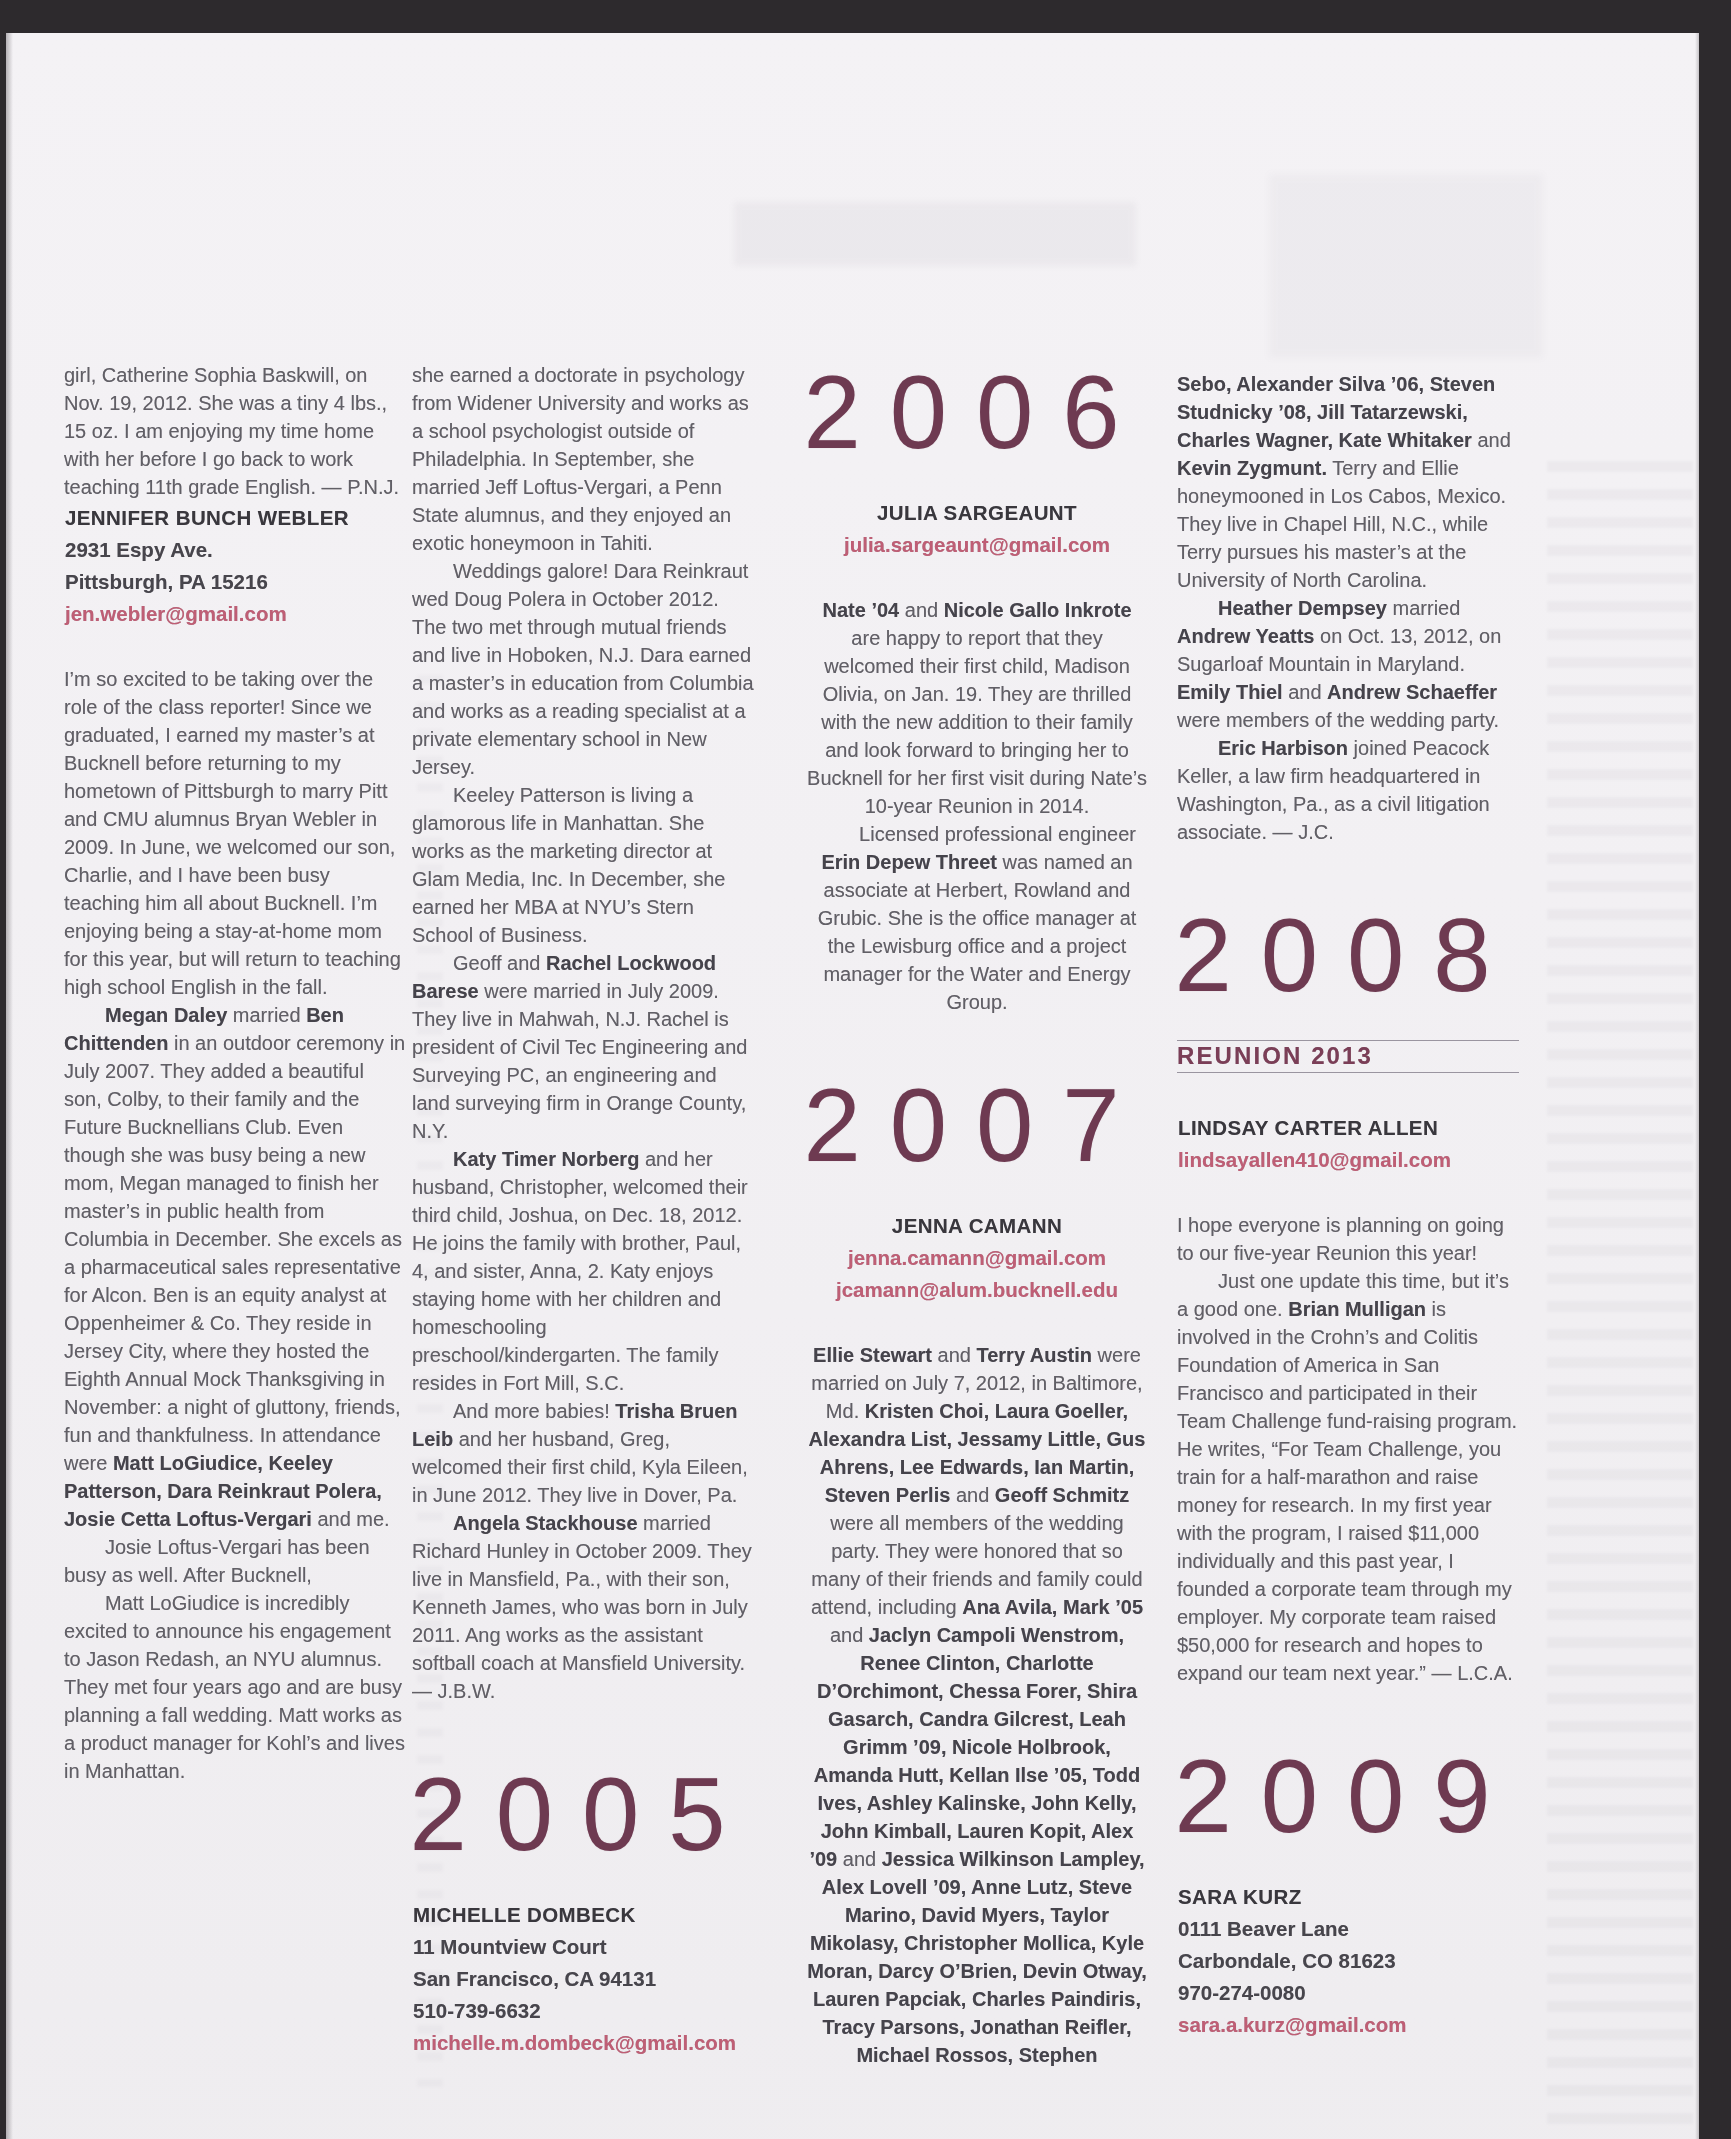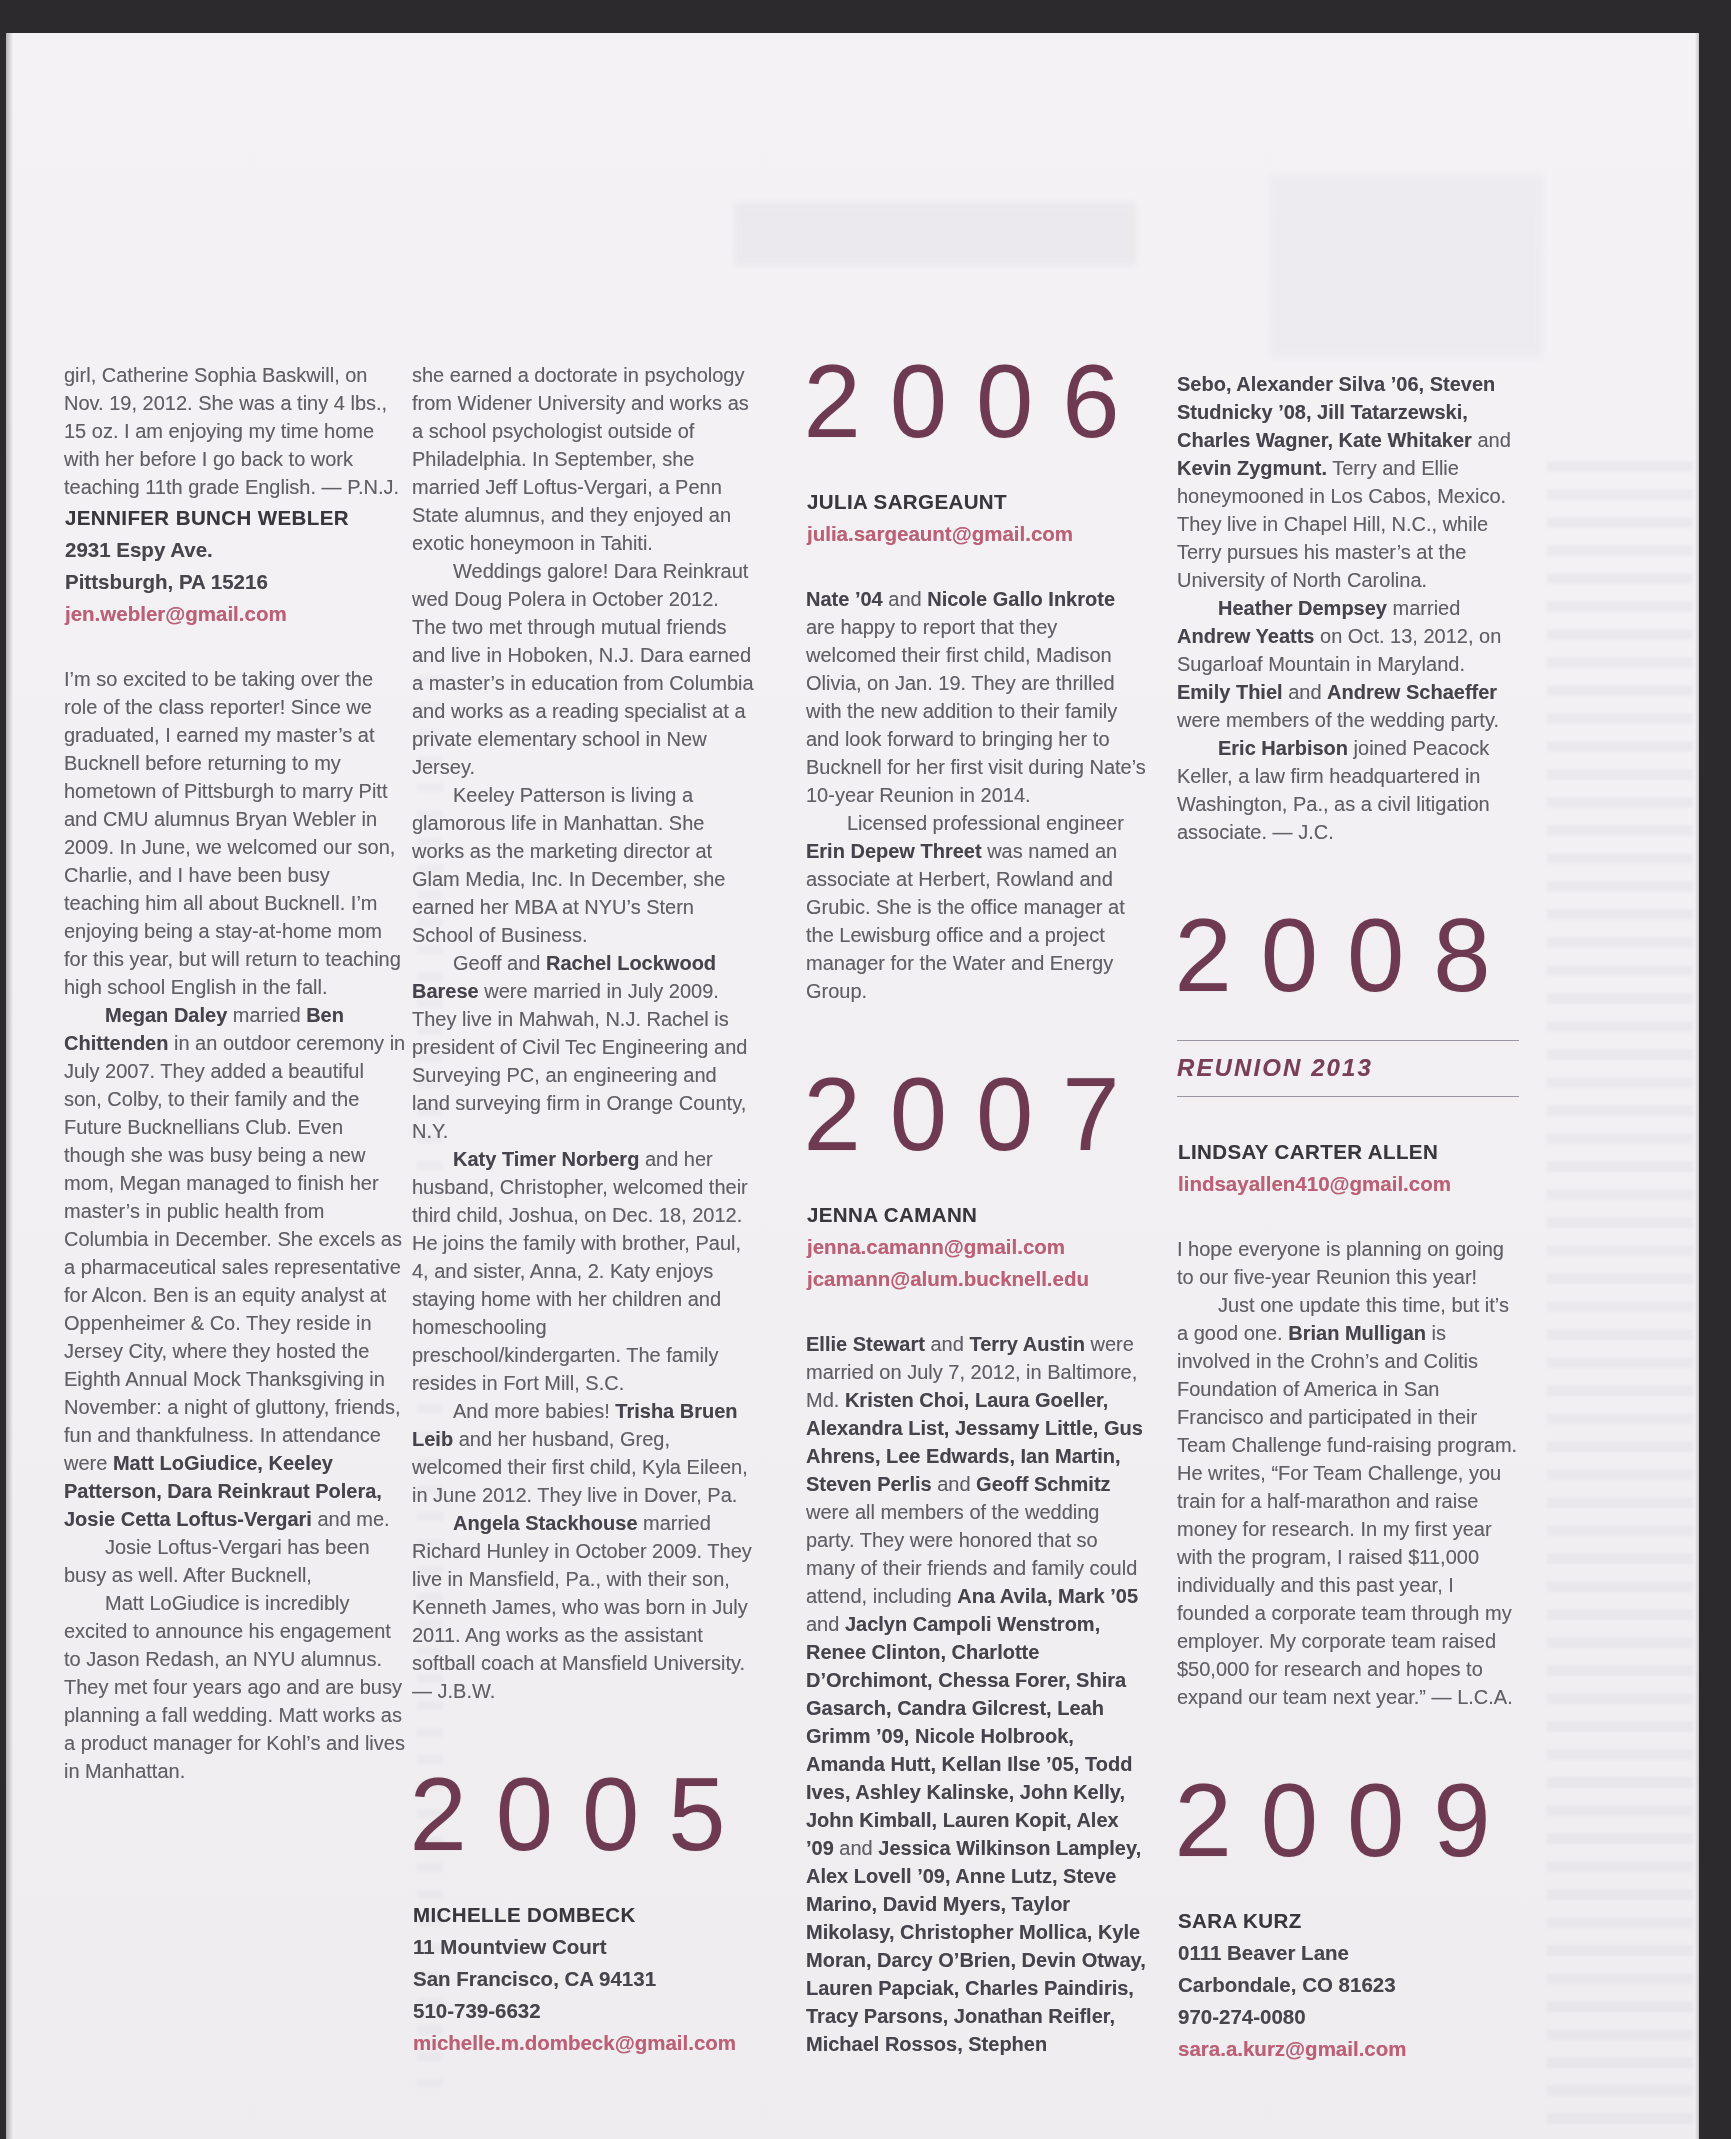--- a/index.html
+++ b/index.html
@@ -33,21 +33,21 @@
     background:repeating-linear-gradient(180deg,#776f80 0 9.4px, transparent 9.4px 27px);
   }
 
   .column {
     position:absolute; width:342px;
     font-size:20px; line-height:28px; color:#615f66;
     text-shadow:0 0 0.4px rgba(97,95,102,0.45);
   }
   .col-1 { left:58px;  top:328px; }
   .col-2 { left:406px; top:328px; }
-  .col-3 { left:800px; top:315px; }
+  .col-3 { left:800px; top:326px;text-align:center; }
   .col-4 { left:1171px; top:337px; }
 
   .para { margin:0; }
   .para.indent { text-indent:41px; }
   .para b { font-weight:700; color:#45434b; }
 
   .year {
     font-size:103px; line-height:107px; letter-spacing:29px;
     color:#6e3a51; margin:56px 0 31px -2.6px; font-weight:400;
     text-shadow:0 0 0.9px rgba(110,58,81,0.35);
@@ -56,21 +56,21 @@
 
   .contact { margin:0 0 36px 0; }
   .contact p { margin:1px; font-weight:700; font-size:20.5px; line-height:31px; }
   .c-name    { color:#39373d; letter-spacing:0.4px; }
   .c-address { color:#47454c; }
   .c-phone   { color:#47454c; }
   .c-email   { color:#bf5e75; }
 
   .reunion {
     border-top:1.7px solid #9a95a0; border-bottom:1.7px solid #9a95a0;
-    padding:13px 0; margin:19px 0 39px 0;font-style:italic;
+    padding:1px 0; margin:19px 0 39px 0;
   }
   .reunion span {
     font-size:24px; font-weight:700; letter-spacing:2.1px; color:#7b3e57;
   }
 </style>
 </head>
 <body>
 
 <div class="scene">
   <div class="page">

